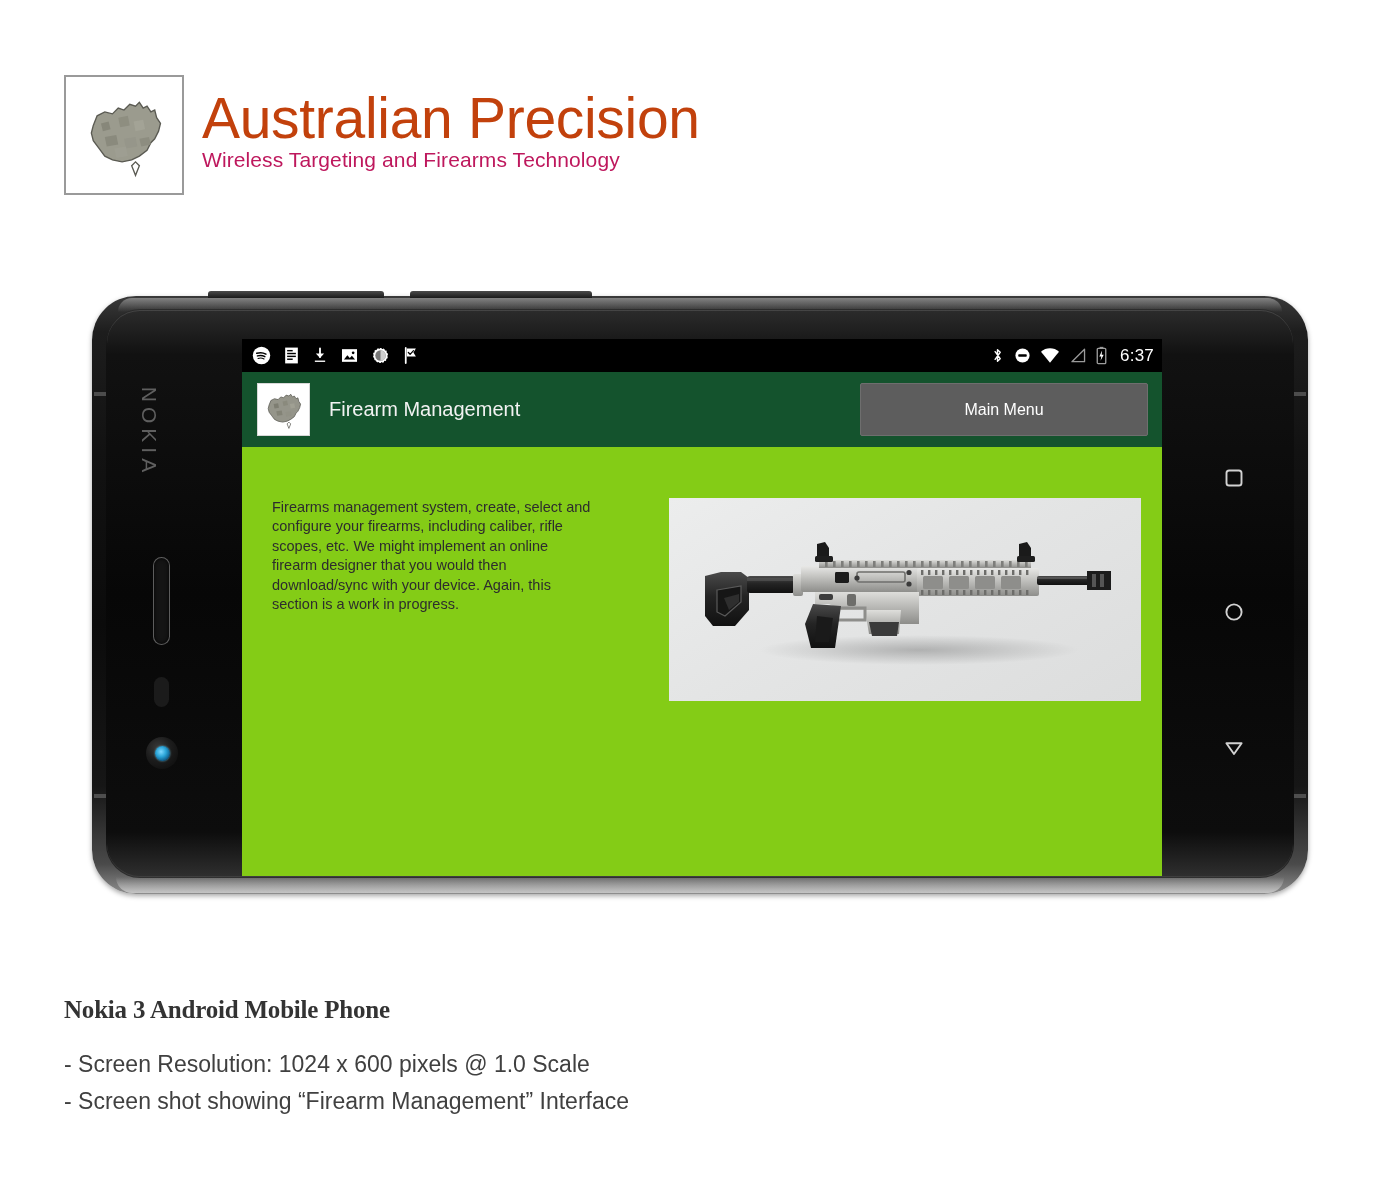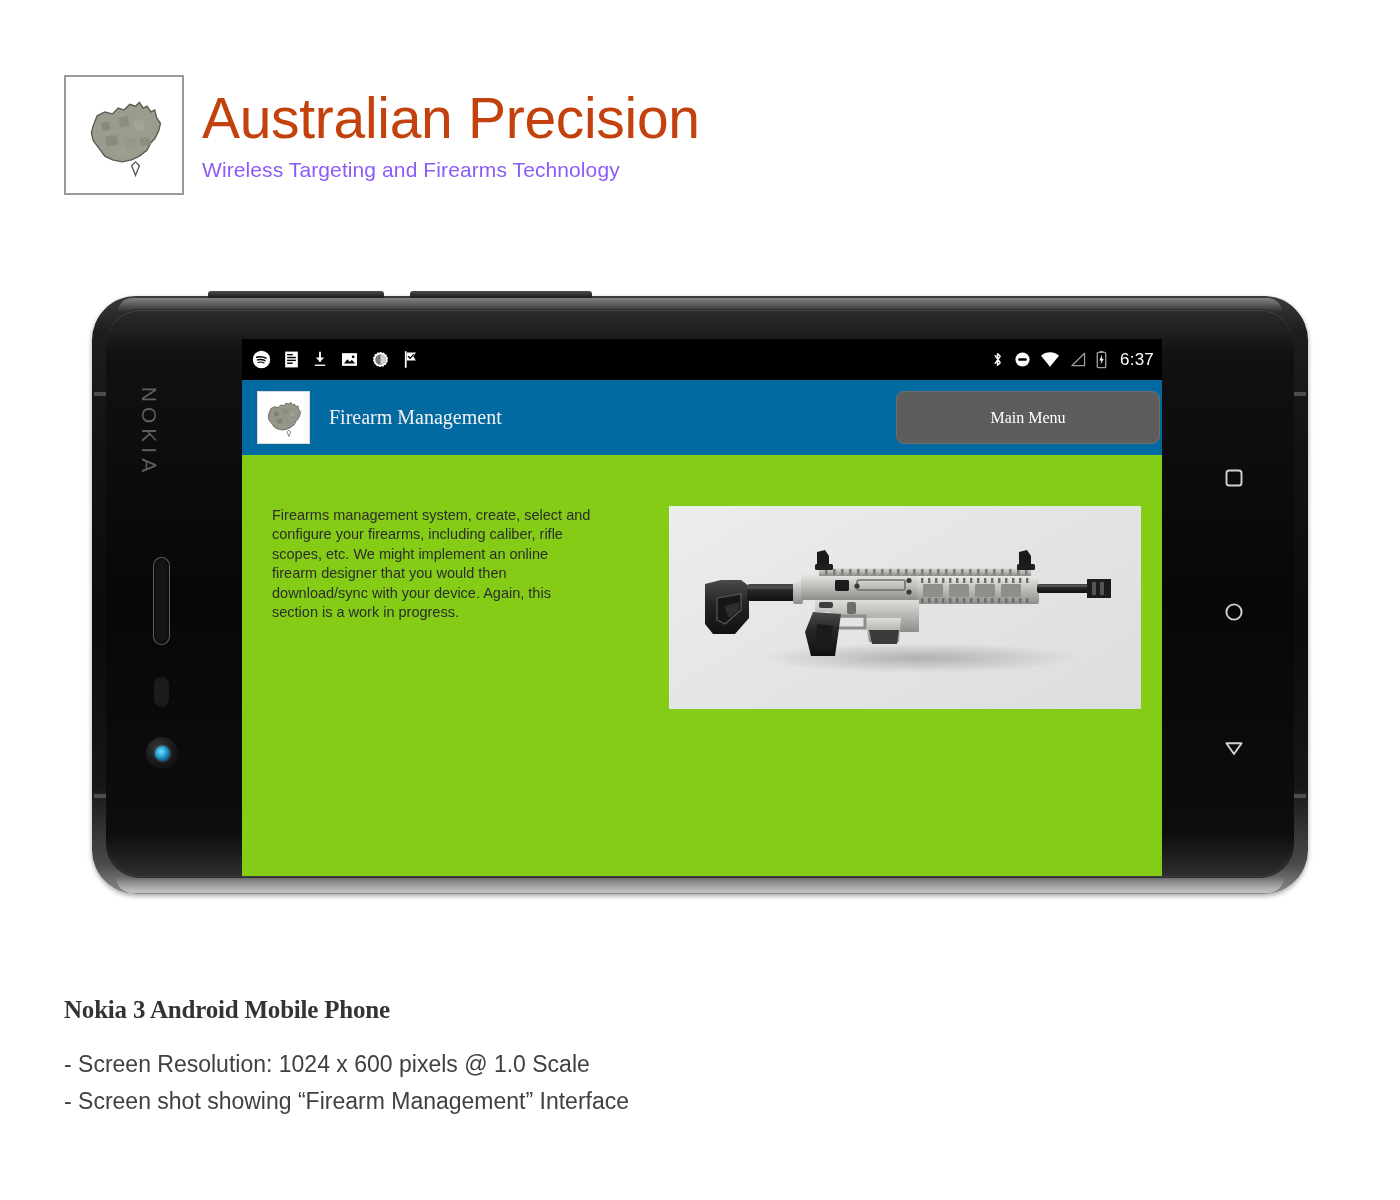--- a/index.html
+++ b/index.html
@@ -37,22 +37,22 @@
   .brand-title {
     font-size: 57px;
     color: #c2410c;
     line-height: 1.04;
     letter-spacing: -0.3px;
     white-space: nowrap;
     font-weight: 400;
   }
   .brand-sub {
     font-size: 21px;
-    color: #8b5cf6;
-    margin-top: 10px;
+    color: #be185d;
+    margin-top: 0;
     white-space: nowrap;
     letter-spacing: 0.1px;
   }
 
   
   .phone {
     position: absolute;
     left: 92px;
     top: 296px;
     width: 1216px;
@@ -163,47 +163,46 @@
     left: 136px; top: 30px;
     width: 920px; height: 537px;
     background: #f0f0f0;
     overflow: hidden;
     display: flex;
     flex-direction: column;
   }
 
   
   .status-bar {
-    height: 41px;
+    height: 33px;
     background: #000000;
     display: flex;
     align-items: center;
     padding: 0 8px 0 10px;
     flex: none;
     justify-content: flex-end;
   }
   .status-left { display: flex; align-items: center; gap: 12px; }
   .status-right { margin-left: auto; display: flex; align-items: center; gap: 9px; }
   .status-left svg, .status-right svg { display: block; }
   .status-clock {
     color: #ffffff;
     font-size: 17px;
     margin-left: 4px;
     letter-spacing: .2px;
   }
 
   
   .app-header {
     height: 75px;
-    background: #0369a1;
+    background: #14532d;
     display: flex;
     align-items: center;
-    padding: 0 2px 0 15px;
+    padding: 0 14px 0 15px;
     flex: none;
-    font-family: Liberation Serif, serif;
   }
   .app-logo-tile {
     width: 53px; height: 53px;
     background: #ffffff;
     border: 1px solid #d8d8d8;
     display: flex; align-items: center; justify-content: center;
     flex: none;
   }
   .app-logo-tile svg { width: 45px; height: 45px; display: block; }
   .app-titles { margin-left: 19px; min-width: 0; }
@@ -214,24 +213,24 @@
     white-space: nowrap;
   }
   .app-subtitle {
     color: #d8d8d8;
     font-size: 13px;
     margin-top: 7px;
     white-space: nowrap;
   }
   .main-menu-btn {
     margin-left: auto;
-    width: 264px; height: 53px;
+    width: 288px; height: 53px;
     background: #5d5d5d;
     border: 1px solid #6e6e6e;
-    border-radius: 8px;
+    border-radius: 2px;
     color: #ffffff;
     font-size: 16px;
     display: flex; align-items: center; justify-content: center;
     cursor: pointer;
     flex: none;
   }
 
   
   .content {
     flex: 1;

